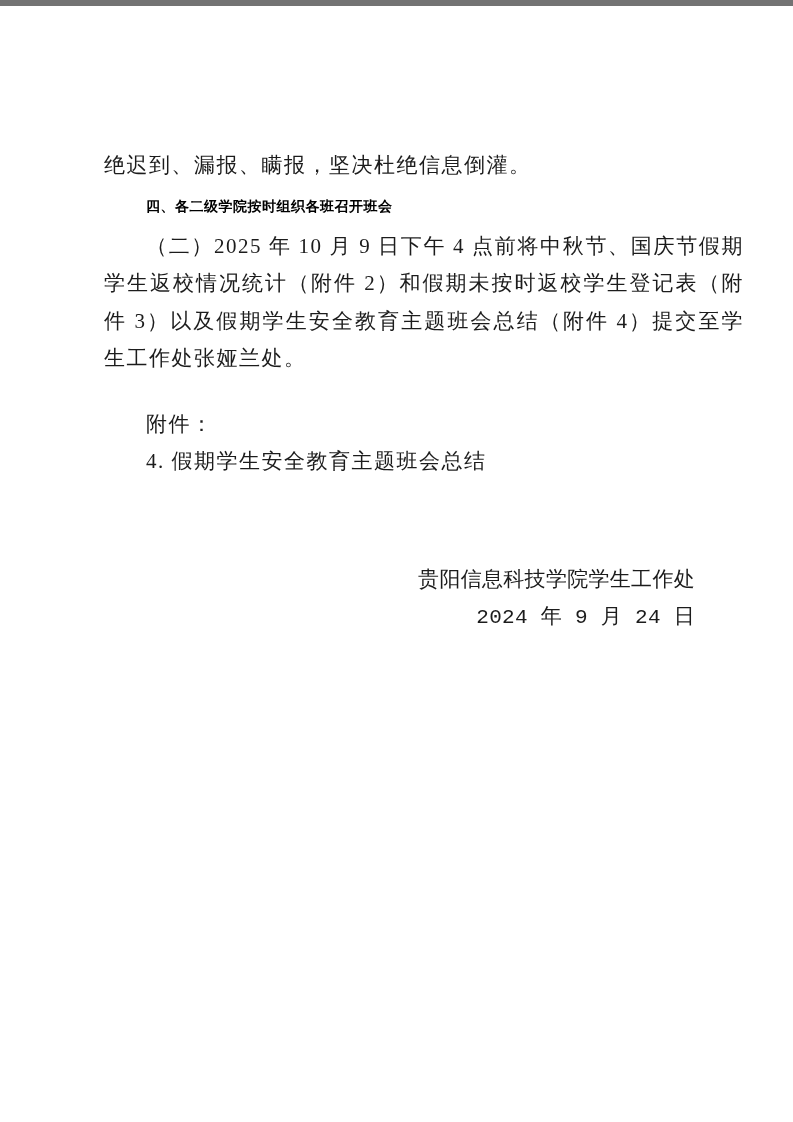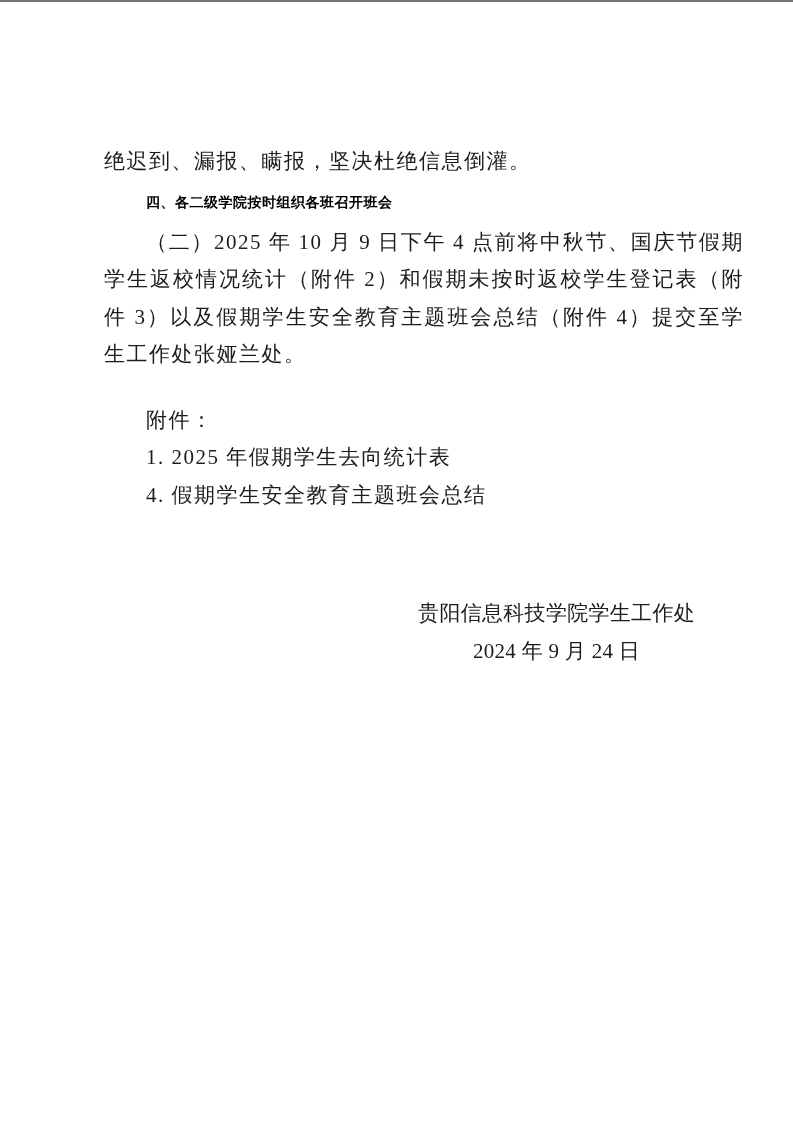--- a/index.html
+++ b/index.html
@@ -6,21 +6,21 @@
     margin: 0;
     padding: 0;
     background: #ffffff;
   }
   .page {
     position: relative;
     width: 793px;
     height: 1122px;
     box-sizing: border-box;
     background: #ffffff;
-    border-top: 2px solid #737373;
+    border-top: 6px solid #737373;
     padding: 141px 49px 0 104px;
     overflow: hidden;
     color: #1c1c1c;
     font-family: "Liberation Serif", "DejaVu Serif", serif;
   }
   .para {
     margin: 0;
     font-size: 21px;
     line-height: 37.5px;
     letter-spacing: 1.5px;
@@ -48,21 +48,22 @@
     text-indent: 42px;
     text-align: left;
   }
   .signature {
     margin-top: 81px;
     padding-right: 49px;
     text-align: right;
   }
   .signature-inner {
     display: inline-block;
-    text-align: center;
+    text-align: right;
+    font-family: Liberation Mono, monospace;
   }
   .sig-line {
     font-size: 21px;
     line-height: 37.5px;
     letter-spacing: 0.3px;
     white-space: nowrap;
     color: #1c1c1c;
   }
 </style>
 </head>
@@ -72,21 +73,20 @@
 
   <p class="para">绝迟到、漏报、瞒报，坚决杜绝信息倒灌。</p>
 
   <h2 class="heading">四、各二级学院按时组织各班召开班会</h2>
 
 
   <p class="para indent">（二）2025 年 10 月 9 日下午 4 点前将中秋节、国庆节假期学生返校情况统计（附件 2）和假期未按时返校学生登记表（附件 3）以及假期学生安全教育主题班会总结（附件 4）提交至学生工作处张娅兰处。</p>
 
   <p class="para attach-label">附件：</p>
 
-  <p class="para attach-item">1. 2025 年假期学生去向统计表</p>
 
 
 
   <p class="para attach-item">4. 假期学生安全教育主题班会总结</p>
 
   <div class="signature">
     <div class="signature-inner">
       <div class="sig-line">贵阳信息科技学院学生工作处</div>
       <div class="sig-line">2024 年 9 月 24 日</div>
     </div>

